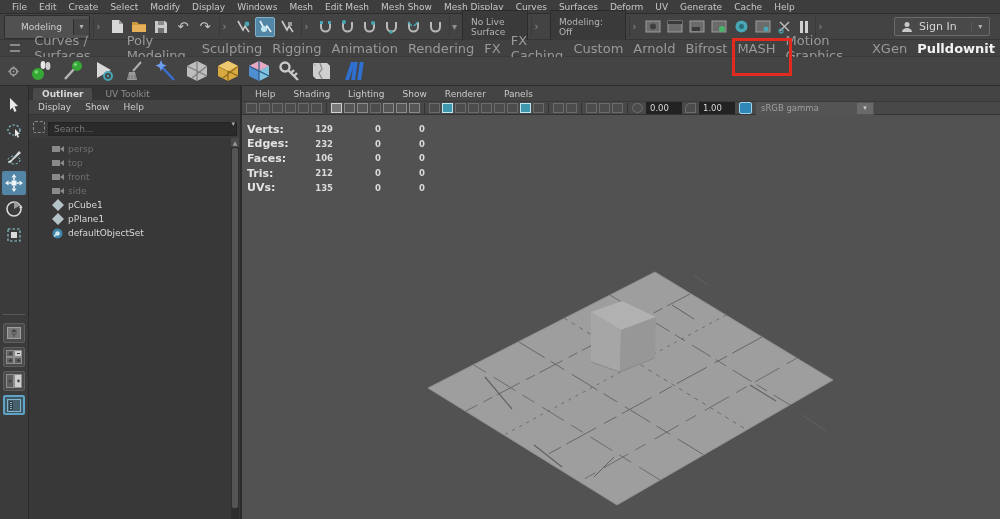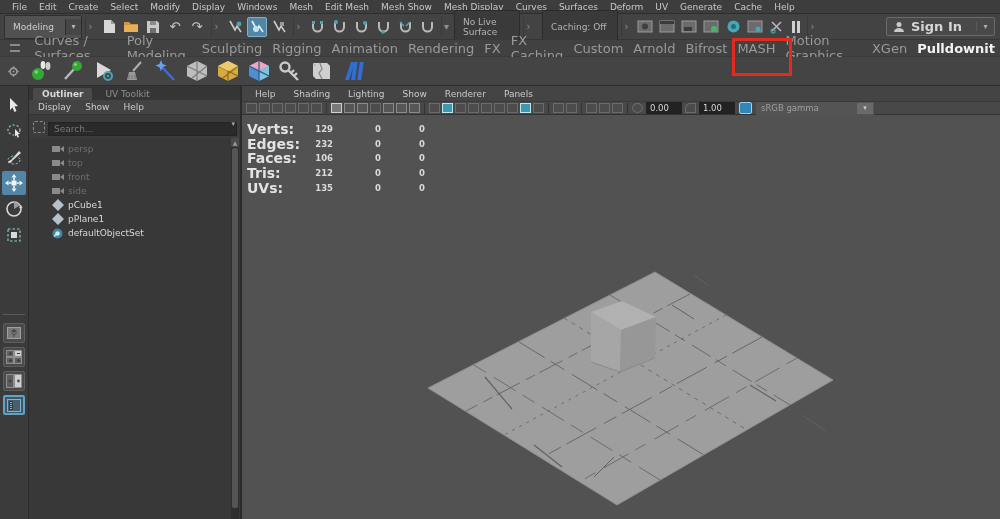--- a/index.html
+++ b/index.html
@@ -8,34 +8,34 @@
   #root { position:relative; width:1000px; height:519px; background:#444; }
 
   
   .menubar { position:absolute; left:0; top:0; width:1000px; height:14px; background:#3d3d3d;
              border-bottom:1px solid #2d2d2d; display:flex; align-items:center; padding-left:6px; }
   .menubar span { font-size:9px; color:#c8c8c8; padding:0 6px; cursor:default; }
 
   .statusline { position:absolute; left:0; top:14px; width:1000px; height:26px; background:#434343;
                 display:flex; align-items:center; border-bottom:1px solid #363636; }
   .menuset { display:flex; align-items:center; height:24px; margin-left:4px; background:#515151;
-             border:1px solid #2e2e2e; border-radius:2px; }
+             border:1px solid #2e2e2e; border-radius:2px;padding-left:8px; }
   .menuset .lbl { font-size:9px; color:#cfcfcf; padding:0 8px; width:60px; }
   .menuset .arr { width:16px; height:16px; background:#464646; color:#b5b5b5; font-size:8px;
                   display:flex; align-items:center; justify-content:center; border-left:1px solid #2e2e2e; }
   .collapse { width:10px; height:20px; margin:0 3px; color:#8f8f8f; font-size:10px;
               display:flex; align-items:center; justify-content:center; border-left:1px solid #393939; }
   .ticon { width:20px; height:20px; display:flex; align-items:center; justify-content:center; margin:0 1px; }
   .ticon.hl { background:#5285a6; border:1px solid #7fb2cc; border-radius:2px; }
   .uglyph { font-size:13px; color:#c9c9c9; }
   .field { height:34px; background:#3a3a3a; border:1px solid #2b2b2b; color:#b3b3b3; font-size:9px;
            display:flex; align-items:center; padding:0 8px; border-radius:1px; }
   .signin { display:flex; align-items:center; height:19px; background:#494949; border:1px solid #6a6a6a;
             border-radius:2px; margin-left:66px; }
-  .signin .txt { font-size:13px; color:#d5d5d5; font-weight:bold; padding:0 14px 0 6px; }
+  .signin .txt { font-size:11px; color:#d5d5d5; font-weight:normal; padding:0 14px 0 6px; }
   .signin .arr { width:18px; color:#b0b0b0; font-size:8px; text-align:center; border-left:1px solid #5a5a5a; }
   .pause { display:flex; gap:2px; margin:0 4px; }
   .pause i { display:block; width:3px; height:12px; background:#d0d0d0; }
 
   .shelftabs { position:absolute; left:0; top:40px; width:1000px; height:17px; background:#414141;
                display:flex; align-items:center; border-bottom:1px solid #3a3a3a; }
   .shelftabs .menu-ic { width:14px; height:8px; margin-left:10px; margin-right:9px;
                         border-top:2px solid #8a8a8a; border-bottom:2px solid #8a8a8a; }
   .shelftabs span { font-size:13px; color:#9a9a9a; padding:0 5px; cursor:default; }
   .shelftabs span.active { color:#f2f2f2; font-weight:bold; }
@@ -91,21 +91,21 @@
   .numfield { width:36px; height:12px; background:#222; color:#d8d8d8; font-size:8.5px;
               display:flex; align-items:center; padding-left:4px; margin:0 2px; }
   .cm-toggle { width:13px; height:12px; background:#2f86b7; border:1px solid #9cd2ea; border-radius:2px; margin:0 2px; }
   .vt-dd { display:flex; align-items:center; width:118px; height:13px; background:#545454; margin-left:2px; }
   .vt-dd .t { flex:1; font-size:8.5px; color:#9e9e9e; padding-left:5px; }
   .vt-dd .a { width:16px; height:11px; background:#6a6a6a; color:#ccc; font-size:7px; text-align:center; line-height:11px; margin-right:1px; }
 
   .scene { position:absolute; left:0; top:29px; width:758px; height:404px; background:#525252; overflow:hidden; }
   .hud { position:absolute; left:5px; top:7px; width:200px; }
   .hud-row { display:flex; height:14.6px; align-items:center; }
-  .hud-row .l { width:46px; font-size:14px; font-weight:bold; color:#e2e2e2; }
+  .hud-row .l { width:46px; font-size:11px; font-weight:bold; color:#e2e2e2; }
   .hud-row .v1 { width:40px; text-align:right; font-size:8.5px; font-weight:bold; color:#dadada; }
   .hud-row .v2 { width:48px; text-align:right; font-size:8.5px; font-weight:bold; color:#dadada; }
   .hud-row .v3 { width:44px; text-align:right; font-size:8.5px; font-weight:bold; color:#dadada; }
 
   .redbox { position:absolute; left:732px; top:38px; width:60px; height:38px;
             border:3px solid #e12b1f; z-index:50; pointer-events:none; }
 </style>
 </head>
 <body>
 
@@ -220,21 +220,21 @@
     <div class="ticon">
       <svg width="15" height="14" viewBox="0 0 15 14">
           <path d="M3,2 v5 a4.5,4.5 0 0 0 9,0 v-5" stroke="#b9b9b9" stroke-width="2" fill="none"></path>
         </svg>
     </div>
     <div class="collapse">▾</div>
 
     <div class="field" style="width:66px;">No Live Surface</div>
     <div class="collapse">›</div>
 
-    <div class="field" style="width:76px; margin-left:6px;">Caching: Off</div>
+    <div class="field" style="width:76px; margin-left:6px;">Modeling: Off</div>
     <div class="collapse">›</div>
 
     <div class="ticon">
       <svg width="16" height="13" viewBox="0 0 16 13">
           <rect x="1" y="1" width="14" height="11" fill="#6b6b6b" stroke="#9c9c9c"></rect>
           <circle cx="8" cy="6.5" r="3" fill="#3e3e3e"></circle>
         </svg>
     </div>
     <div class="ticon">
       <svg width="16" height="13" viewBox="0 0 16 13">

